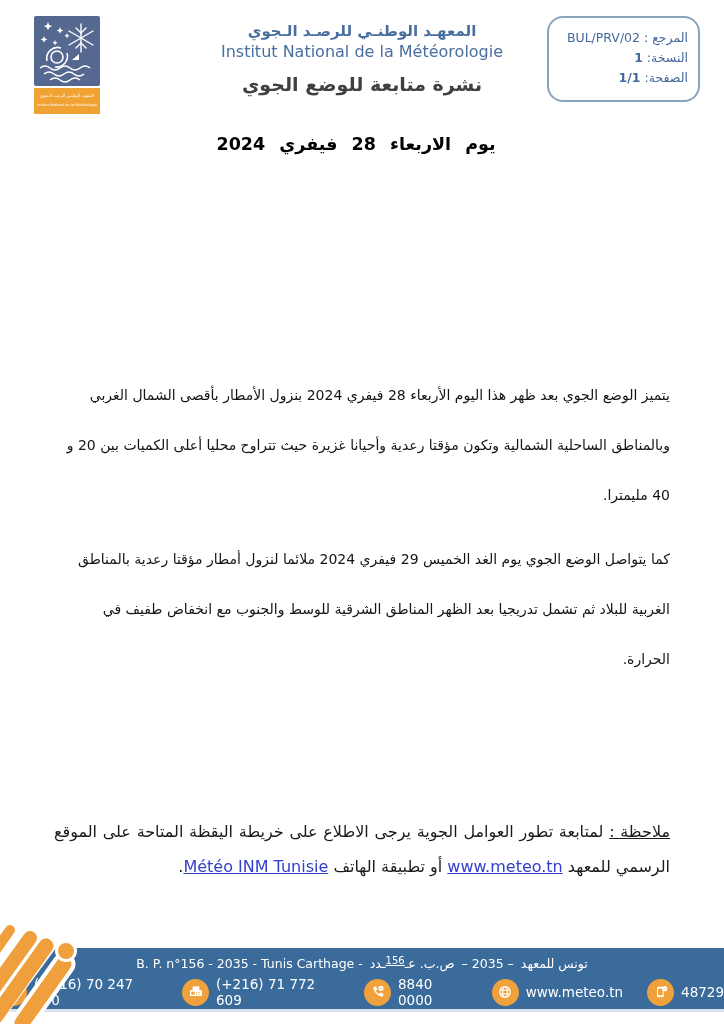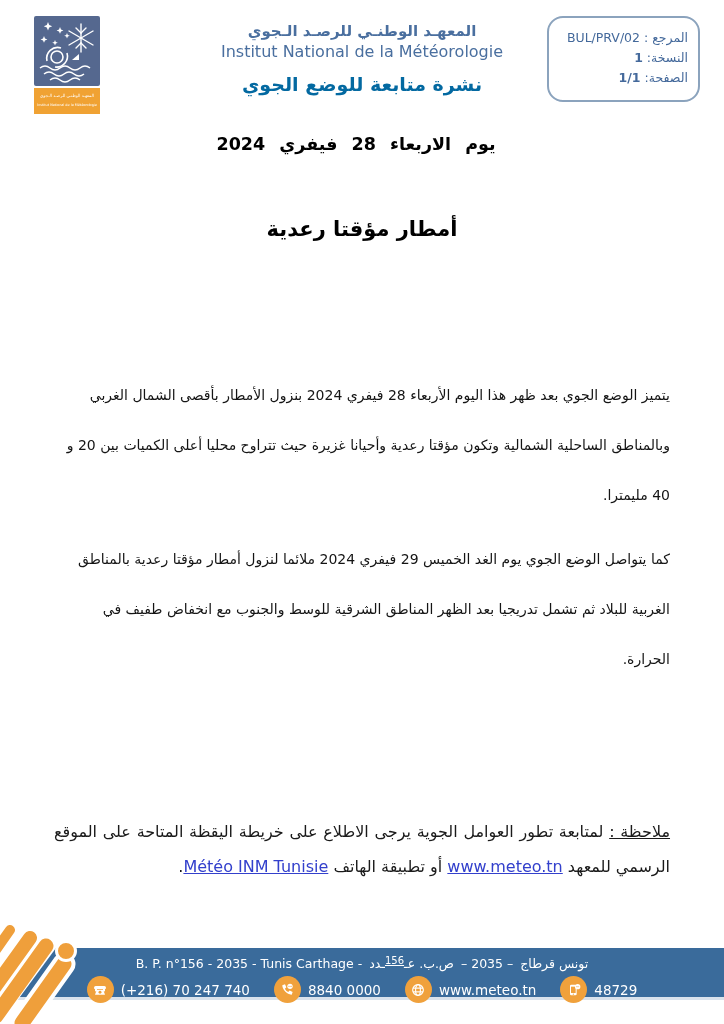--- a/index.html
+++ b/index.html
@@ -10,21 +10,21 @@
     font-family:"DejaVu Sans",sans-serif;color:#111;
   }
   
   .logo{position:absolute;left:34px;top:16px;width:66px;height:98px;}
   .hdr-center{
     position:absolute;left:50%;top:22px;transform:translateX(-50%);
     width:420px;text-align:center;
   }
   .inst-ar{color:#4a6f9f;font-size:15px;font-weight:600;letter-spacing:.5px;}
   .inst-fr{color:#4a6f9f;font-size:16px;margin-top:2px;}
-  .bulletin-title{color:#0369a1;font-size:19px;font-weight:bold;margin-top:12px;}
+  .bulletin-title{color:#404040;font-size:19px;font-weight:bold;margin-top:12px;}
   .ref-box{
     position:absolute;left:547px;top:16px;width:153px;height:86px;
     border:2px solid #8ba3bd;border-radius:16px;padding:10px 10px 6px 6px;
     direction:rtl;text-align:right;color:#44699b;font-size:12.5px;line-height:20px;
   }
   .ref-box .val{font-weight:bold;}
   .ref-box .val-ref{font-weight:normal;}
   
   .date-line{
     position:absolute;top:134px;left:0;right:12px;text-align:center;
@@ -43,21 +43,21 @@
   .body-text p + p{margin-top:14px;}
   
   .note{
     position:absolute;top:814px;left:54px;right:54px;direction:rtl;
     font-size:16px;line-height:35px;color:#1a1a1a;text-align:justify;
   }
   .note-label{text-decoration:underline;}
   .note a{color:#3340cc;text-decoration:underline;cursor:pointer;}
   
   .footer-bar{
-    position:absolute;left:0;right:0;top:948px;height:52px;background:#3a6b9b;
+    position:absolute;left:0;right:0;top:948px;height:64px;background:#3a6b9b;
     border-bottom:3px solid #d9e2ec;z-index:1;color:#fff;
   }
   .addr-row{
     margin-top:7px;display:flex;justify-content:center;align-items:baseline;gap:7px;
     font-size:12.5px;direction:ltr;
   }
   .addr-ar{direction:rtl;unicode-bidi:isolate;}
   .addr-num{font-size:10px;vertical-align:4px;text-decoration:underline;}
   .contacts-row{
     margin-top:5px;display:flex;justify-content:center;align-items:center;gap:14px;
@@ -133,55 +133,68 @@
     </div>
     <div>
       <span>الصفحة:</span>
       <span class="val">1/1</span>
     </div>
   </div>
 
   <div class="date-line">يوم الاربعاء 28 فيفري 2024</div>
 
   <div class="headline">
-    <div>أمطار مؤقتا رعدية</div>
   </div>
 
   <div class="body-text">
     <p>يتميز الوضع الجوي بعد ظهر هذا اليوم الأربعاء 28 فيفري 2024 بنزول الأمطار بأقصى الشمال الغربي وبالمناطق الساحلية الشمالية وتكون مؤقتا رعدية وأحيانا غزيرة حيث تتراوح محليا أعلى الكميات بين 20 و 40 مليمترا.</p>
     <p>كما يتواصل الوضع الجوي يوم الغد الخميس 29 فيفري 2024 ملائما لنزول أمطار مؤقتا رعدية بالمناطق الغربية للبلاد ثم تشمل تدريجيا بعد الظهر المناطق الشرقية للوسط والجنوب مع انخفاض طفيف في الحرارة.</p>
   </div>
 
   <div class="note">
     <span class="note-label">ملاحظة :</span><span> لمتابعة تطور العوامل الجوية يرجى الاطلاع على خريطة اليقظة المتاحة على الموقع الرسمي للمعهد </span><a dir="ltr">www.meteo.tn</a><span> أو تطبيقة الهاتف </span><a dir="ltr">Météo INM Tunisie</a><span>.</span>
   </div>
 
   <div class="footer-bar">
     <div class="addr-row">
       <span>B. P. n°156 - 2035 - Tunis Carthage -</span>
       <span class="addr-ar"><span>ص.ب. عـ</span><span class="addr-num">156</span><span>ـدد</span></span>
       <span class="addr-ar">– 2035 –</span>
-      <span class="addr-ar">تونس قرطاج</span>
+      <span class="addr-ar">تونس للمعهد</span>
     </div>
 
     <div class="contacts-row">
 
       <div class="contact">
         <span class="icon-circle">
           <svg width="16" height="16" viewBox="0 0 24 24">
             <rect x="3" y="6" width="18" height="5" rx="2.5" fill="#fff"></rect>
             <path d="M7 12 h10 l2.5 7 h-15 Z" fill="#fff"></path>
             <circle cx="12" cy="15.5" r="2.2" fill="#f0a13c"></circle>
             <rect x="4.5" y="10" width="3" height="4" fill="#fff"></rect>
             <rect x="16.5" y="10" width="3" height="4" fill="#fff"></rect>
           </svg>
         </span>
         <span>(+216) 70 247 740</span>
       </div>
 
+      <div class="contact">
+        <span class="icon-circle">
+          <svg width="16" height="16" viewBox="0 0 24 24">
+            <rect x="7" y="3.5" width="10" height="6" fill="#fff"></rect>
+            <rect x="3" y="9" width="18" height="9" rx="1.5" fill="#fff"></rect>
+            <rect x="5" y="11.5" width="5" height="4.5" fill="#f0a13c"></rect>
+            <circle cx="13" cy="12.5" r="1" fill="#f0a13c"></circle>
+            <circle cx="16.5" cy="12.5" r="1" fill="#f0a13c"></circle>
+            <circle cx="13" cy="15.5" r="1" fill="#f0a13c"></circle>
+            <circle cx="16.5" cy="15.5" r="1" fill="#f0a13c"></circle>
+          </svg>
+        </span>
+        <span>(+216) 71 772 609</span>
+      </div>
 
       <div class="contact">
         <span class="icon-circle">
           <svg width="16" height="16" viewBox="0 0 24 24">
             <path d="M5 5 L9 3.5 L11 8 L8.8 10 a10 10 0 0 0 5 5 L16 12.8 L20.5 15 L19 19 C13 19.5 4.5 11 5 5 Z" fill="#fff"></path>
             <circle cx="16.5" cy="6.5" r="4" fill="#fff"></circle>
             <circle cx="14.8" cy="6.5" r=".8" fill="#f0a13c"></circle>
             <circle cx="16.6" cy="6.5" r=".8" fill="#f0a13c"></circle>
             <circle cx="18.4" cy="6.5" r=".8" fill="#f0a13c"></circle>
           </svg>

